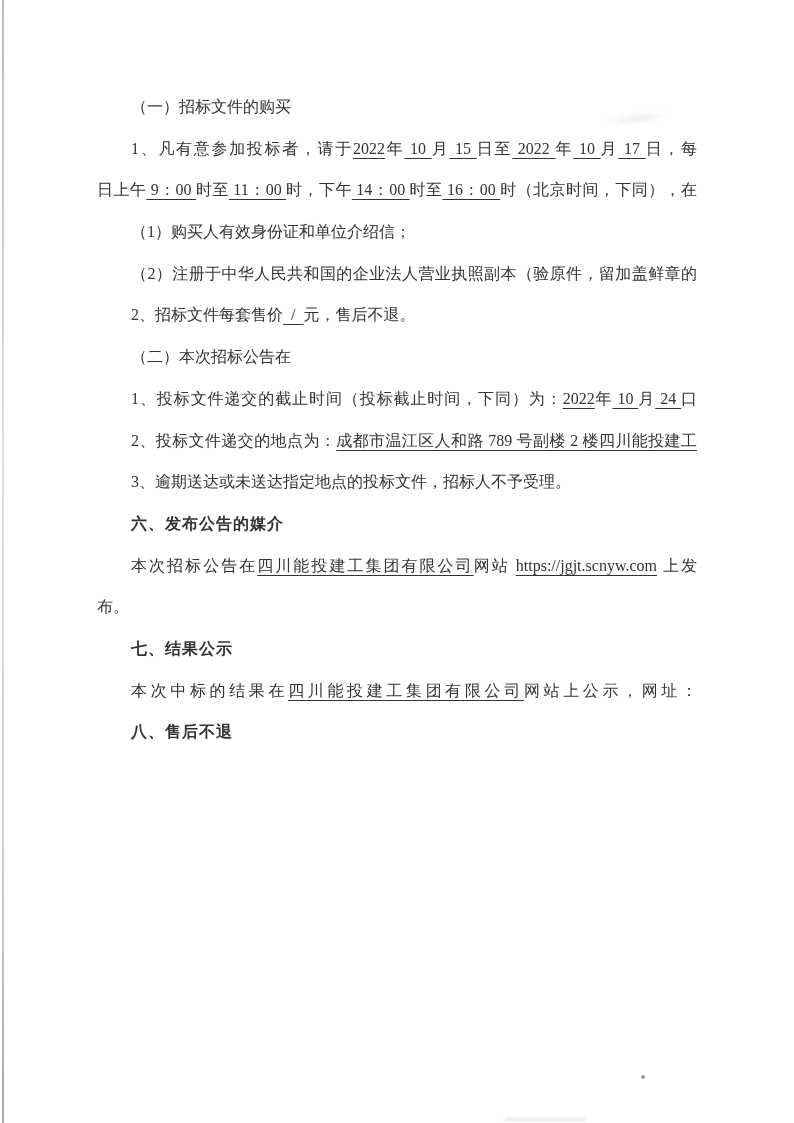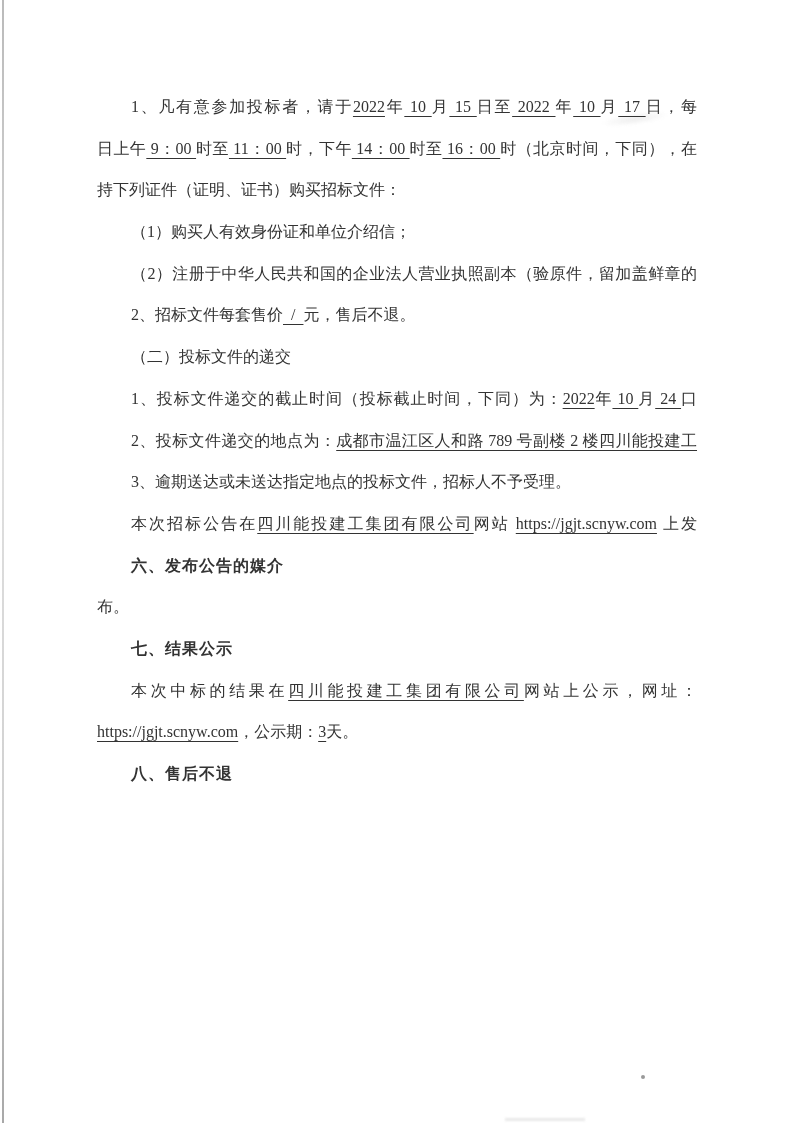--- a/index.html
+++ b/index.html
@@ -95,31 +95,30 @@
 </style>
 </head>
 <body>
 
 <div class="page">
   <div class="scan-edge"></div>
   <div class="smudge-top"></div>
   <div class="speck"></div>
   <div class="smear-bottom"></div>
   <div class="doc-body">
+      <div class="line indent"><span class="run">（一）招标文件的购买</span></div>
       <div class="line indent fill"><span class="run">1、凡有意参加投标者，请于</span><span class="run u">2022</span><span class="run">年</span><span class="run u">&nbsp;10&nbsp;</span><span class="run">月</span><span class="run u">&nbsp;15&nbsp;</span><span class="run">日至</span><span class="run u">&nbsp;2022&nbsp;</span><span class="run">年</span><span class="run u">&nbsp;10&nbsp;</span><span class="run">月</span><span class="run u">&nbsp;17&nbsp;</span><span class="run">日，每</span></div>
       <div class="line fill"><span class="run">日上午</span><span class="run u">&nbsp;9：00&nbsp;</span><span class="run">时至</span><span class="run u">&nbsp;11：00&nbsp;</span><span class="run">时，下午</span><span class="run u">&nbsp;14：00&nbsp;</span><span class="run">时至</span><span class="run u">&nbsp;16：00&nbsp;</span><span class="run">时（北京时间，下同），在</span></div>
-      <div class="line"><span class="run">持下列证件（证明、证书）购买招标文件：</span></div>
       <div class="line indent"><span class="run">（1）购买人有效身份证和单位介绍信；</span></div>
       <div class="line indent fill"><span class="run">（2）注册于中华人民共和国的企业法人营业执照副本（验原件，留加盖鲜章的</span></div>
       <div class="line indent"><span class="run">2、招标文件每套售价</span><span class="run u">&nbsp;&nbsp;/&nbsp;&nbsp;</span><span class="run">元，售后不退。</span></div>
-      <div class="line indent"><span class="run">（二）投标文件的递交</span></div>
+      <div class="line indent"><span class="run">（二）本次招标公告在</span></div>
       <div class="line indent fill"><span class="run">1、投标文件递交的截止时间（投标截止时间，下同）为：</span><span class="run u">2022</span><span class="run">年</span><span class="run u">&nbsp;10&nbsp;</span><span class="run">月</span><span class="run u">&nbsp;24&nbsp;</span><span class="run">口</span></div>
       <div class="line indent fill"><span class="run">2、投标文件递交的地点为：</span><span class="run u">成都市温江区人和路&nbsp;789&nbsp;号副楼&nbsp;2&nbsp;楼四川能投建工</span></div>
       <div class="line indent"><span class="run">3、逾期送达或未送达指定地点的投标文件，招标人不予受理。</span></div>
+      <div class="line indent bold"><span class="run">六、发布公告的媒介</span></div>
       <div class="line indent fill"><span class="run">本次招标公告在</span><span class="run u">四川能投建工集团有限公司</span><span class="run">网站&nbsp;</span><span class="run u">https://jgjt.scnyw.com</span><span class="run">&nbsp;上发</span></div>
-      <div class="line indent bold"><span class="run">六、发布公告的媒介</span></div>
       <div class="line"><span class="run">布。</span></div>
       <div class="line indent bold"><span class="run">七、结果公示</span></div>
       <div class="line indent fill"><span class="run">本次中标的结果在</span><span class="run u">四川能投建工集团有限公司</span><span class="run">网站上公示，网址：</span></div>
-      <div class="line"><span class="run u">https://jgjt.scnyw.com</span><span class="run">，公示期：</span><span class="run u">3</span><span class="run">天。</span></div>
       <div class="line indent bold"><span class="run">八、售后不退</span></div>
     </div>
 </div>
 
 </body></html>

